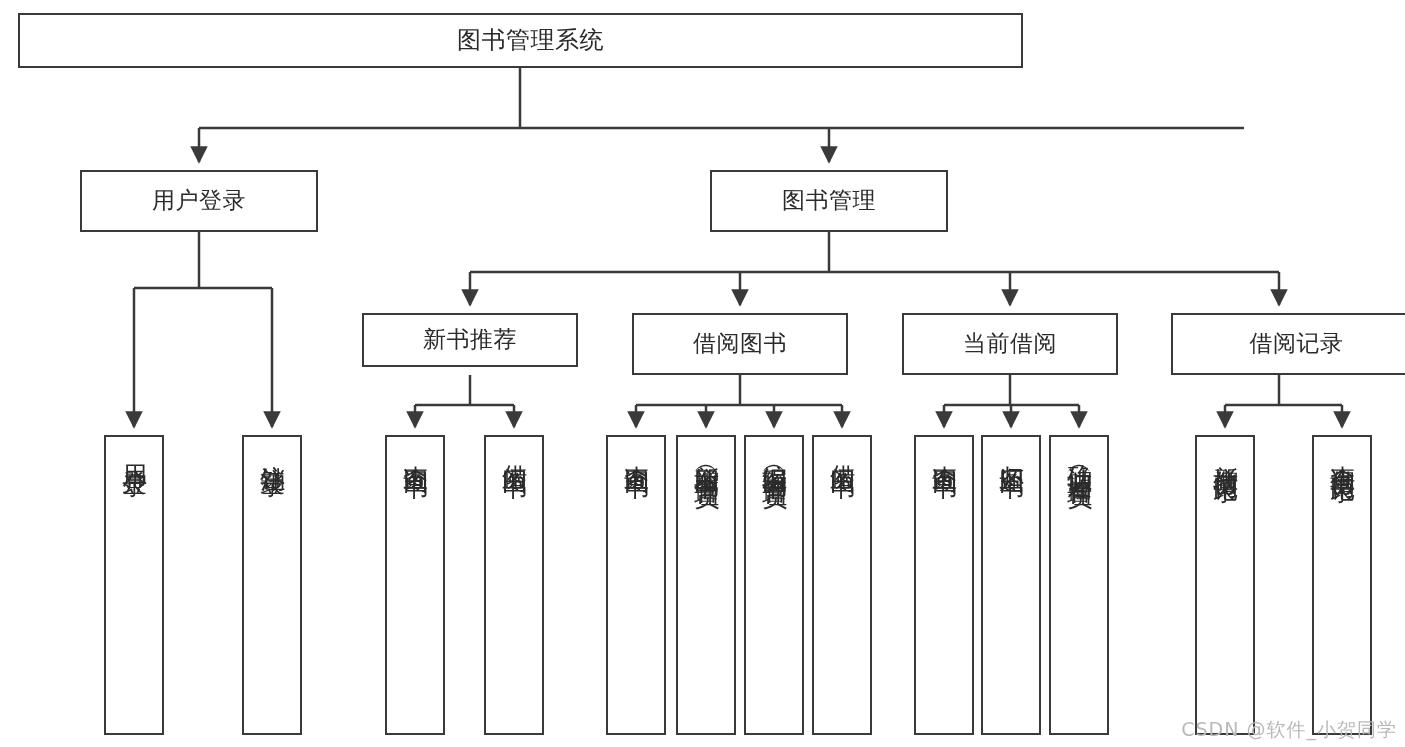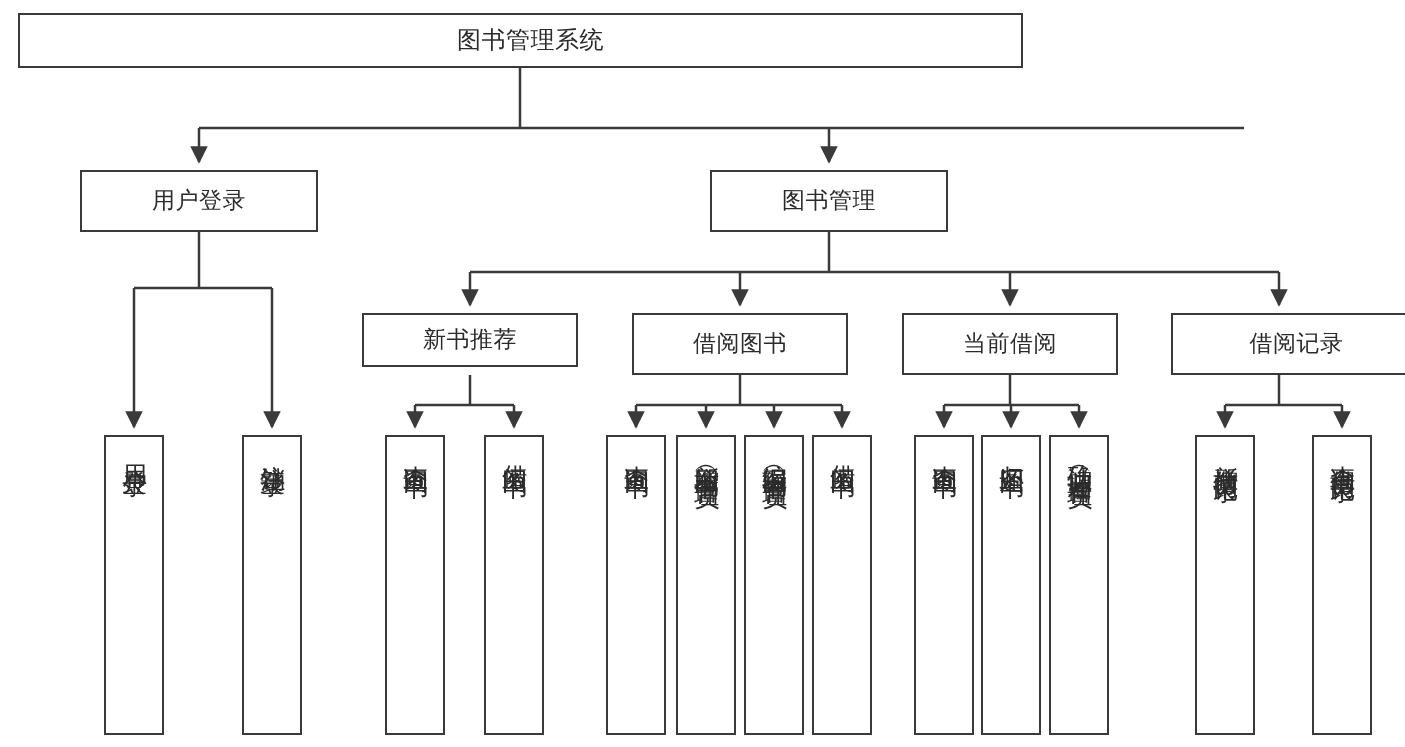--- a/index.html
+++ b/index.html
@@ -176,13 +176,14 @@
     <span class="label">确认归还（管理员）</span>
   </div>
 
   <div class="node v" style="left:1195px;top:435px;width:60px;height:300px;">
     <span class="label">新增借阅记录</span>
   </div>
   <div class="node v" style="left:1312px;top:435px;width:60px;height:300px;">
     <span class="label">查询借阅记录</span>
   </div>
 
+  <div class="watermark">CSDN @软件_小贺同学</div>
 </div>
 
 </body></html>

